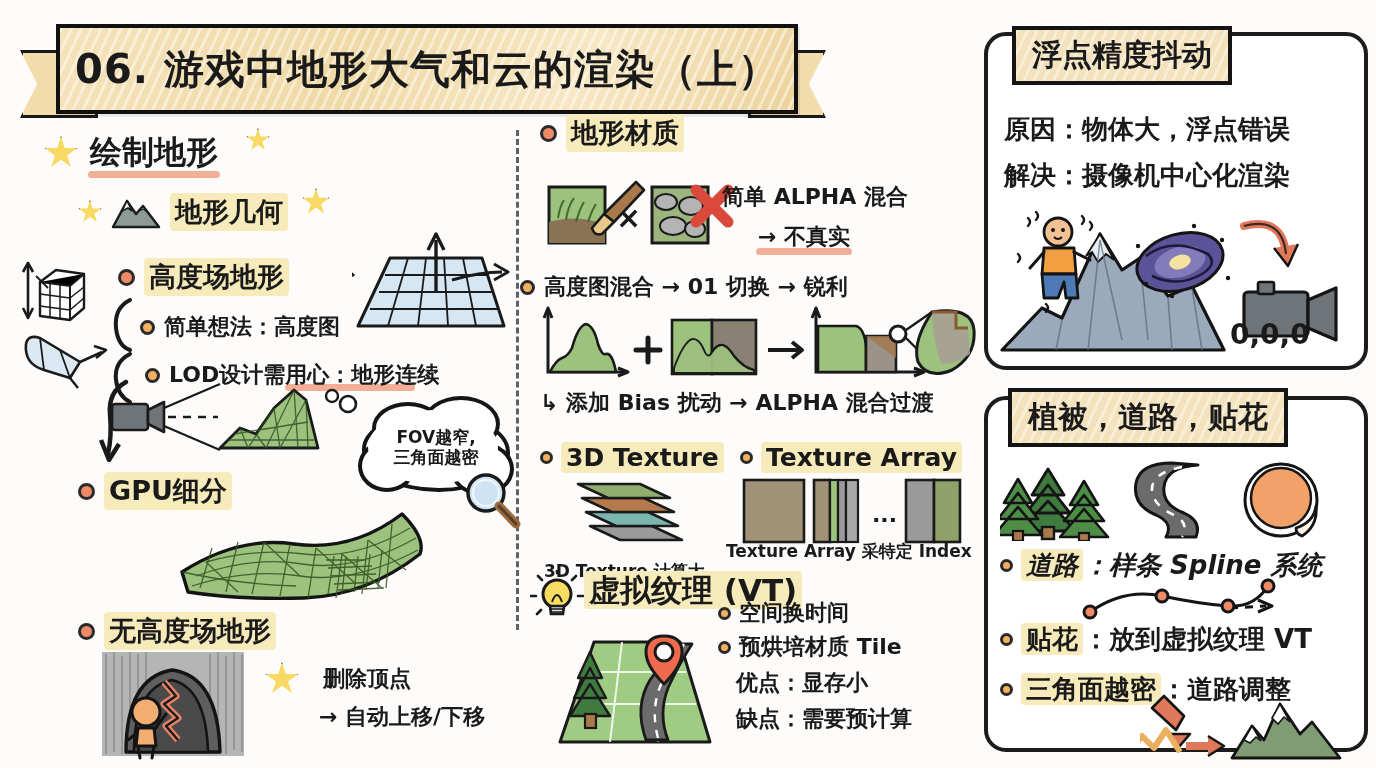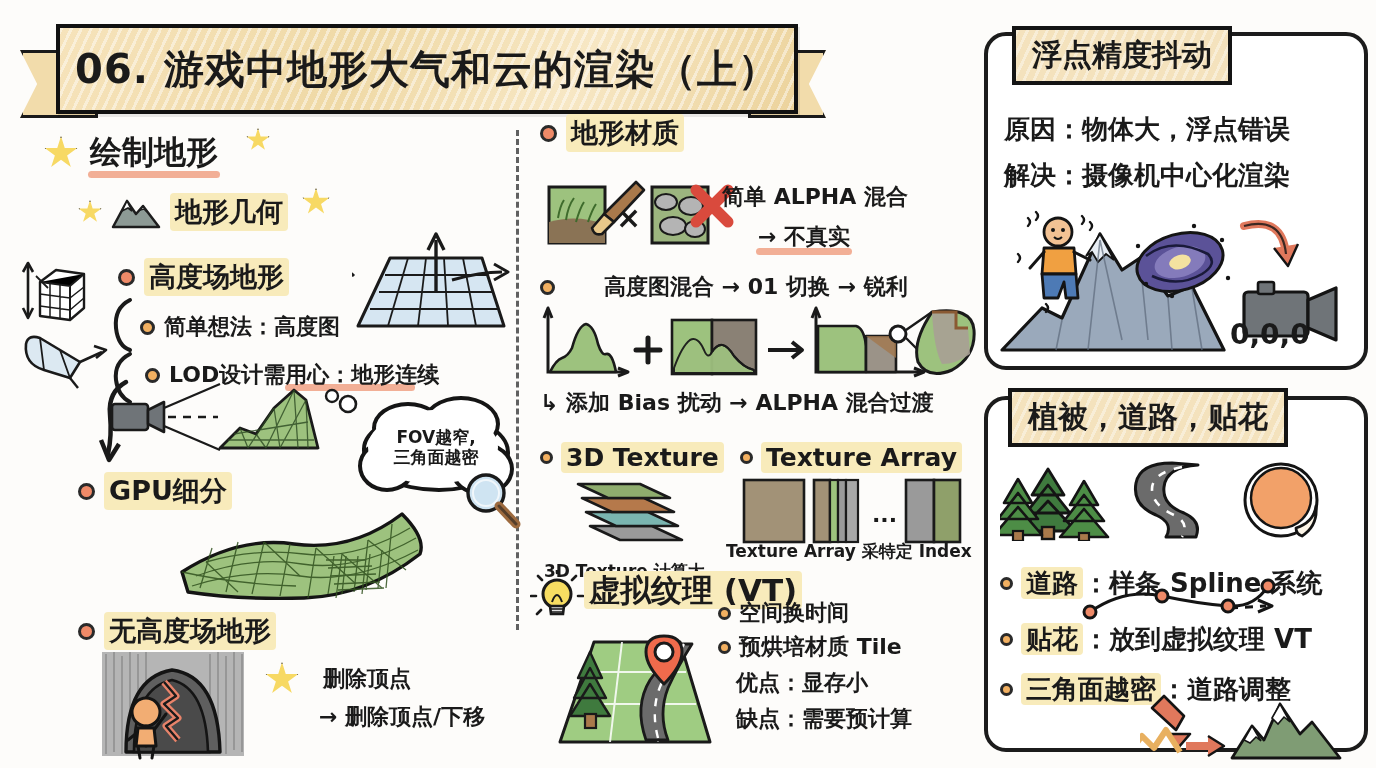--- a/index.html
+++ b/index.html
@@ -85,21 +85,21 @@
   #magnifier{position:absolute;left:462px;top:470px;}
   
   #gpu-mesh{position:absolute;left:176px;top:500px;}
   
   #tunnel{position:absolute;left:98px;top:648px;}
 
   
   #m-mat{position:absolute;left:540px;top:114px;}
   #m-tiles{position:absolute;left:546px;top:184px;}
   #m-alpha{position:absolute;left:722px;top:182px;}
-  #m-hmix{position:absolute;left:540px;top:272px;gap:40px;}
+  #m-hmix{position:absolute;left:520px;top:272px;}
   #m-graphs{position:absolute;left:536px;top:306px;}
   #m-bias{position:absolute;left:540px;top:388px;}
   #m-3dt{position:absolute;left:540px;top:442px;}
   #m-ta{position:absolute;left:740px;top:442px;}
   #m-3dtstack{position:absolute;left:556px;top:478px;}
   #m-tastack{position:absolute;left:742px;top:478px;}
   #m-cap1{position:absolute;left:544px;top:540px;margin-top:20px;}
   #m-cap2{position:absolute;left:726px;top:540px;}
   #m-vt{position:absolute;left:584px;top:570px;}
   #m-bulb{position:absolute;left:530px;top:570px;}
@@ -114,21 +114,21 @@
     padding:5px 16px;font-size:30px;font-weight:bold;white-space:nowrap;z-index:5;}
   .card-title::after{content:"";position:absolute;inset:0;
     background:repeating-linear-gradient(115deg,rgba(255,255,255,.40) 0 3px,rgba(255,255,255,0) 3px 9px);}
   .card-title span{position:relative;z-index:2;}
   #c1-title{left:1012px;top:26px;}
   #c2-title{left:1008px;top:388px;}
   #c1-l1{position:absolute;left:1004px;top:112px;}
   #c1-l2{position:absolute;left:1004px;top:158px;}
   #c1-scene{position:absolute;left:996px;top:200px;}
   #c2-icons{position:absolute;left:1000px;top:460px;}
-  #c2-b1{position:absolute;left:1000px;top:566px;}
+  #c2-b1{position:absolute;left:1000px;top:548px;font-style:italic;}
   #c2-spline{position:absolute;left:1080px;top:578px;}
   #c2-b2{position:absolute;left:1000px;top:622px;}
   #c2-b3{position:absolute;left:1000px;top:672px;}
   #c2-erode{position:absolute;left:1140px;top:690px;}
   #c1-coord{position:absolute;left:1230px;top:318px;font-size:28px;font-weight:bold;}
 
   .txt-line{font-size:26px;font-weight:bold;white-space:nowrap;}
   .cap{font-size:17px;font-weight:bold;white-space:nowrap;}
 </style>
 </head>
@@ -316,21 +316,21 @@
       <path d="M48 78 L48 98 M40 98 L42 110 M56 98 L54 110 M40 84 L30 92 M56 82 L68 66" stroke="#141414" stroke-width="3" fill="none" stroke-linecap="round"></path>
       <path d="M40 80 L56 80 L58 98 L38 98 Z" fill="#f2ad73" stroke="#141414" stroke-width="3" stroke-linejoin="round"></path>
     </svg>
   </div>
 
   <div id="del-vert">
     <div class="row">
       <span class="star"></span>
       <span class="btxt" style="margin-left:24px">删除顶点</span>
     </div>
-    <div class="btxt" style="margin-left:54px;margin-top:6px">→ 删除顶点/下移</div>
+    <div class="btxt" style="margin-left:54px;margin-top:6px">→ 自动上移/下移</div>
   </div>
 
   <div id="m-mat" class="row">
     <span class="bullet-r"></span>
     <span class="h2txt hl-y">地形材质</span>
   </div>
 
   <div id="m-tiles" class="row">
     <span>
       <svg width="62" height="62" viewBox="0 0 62 62">

